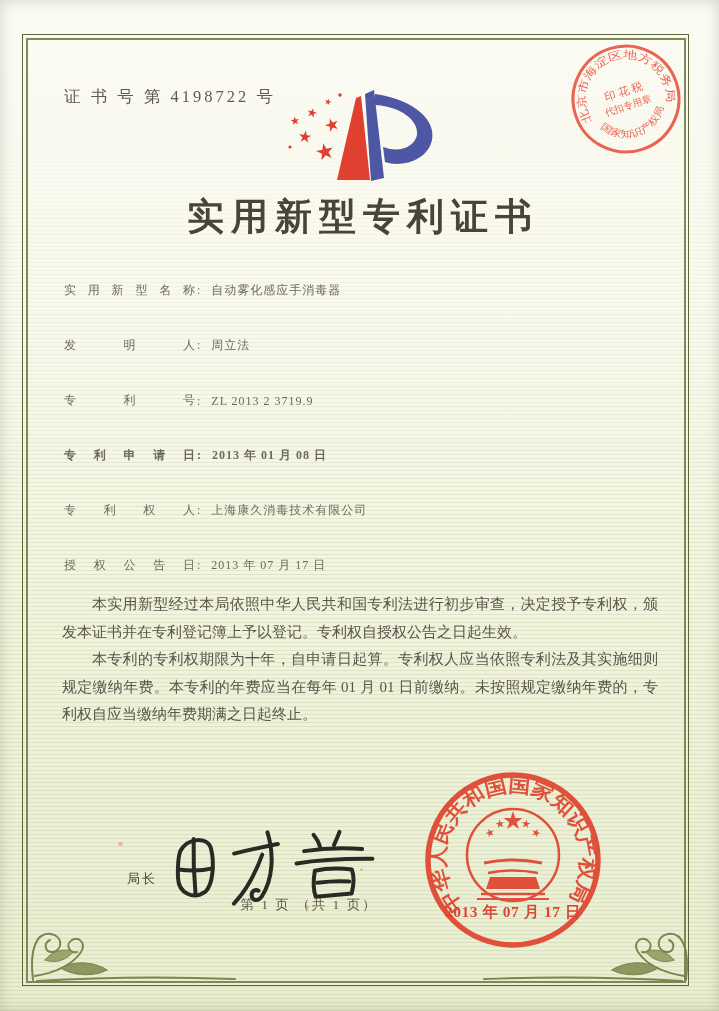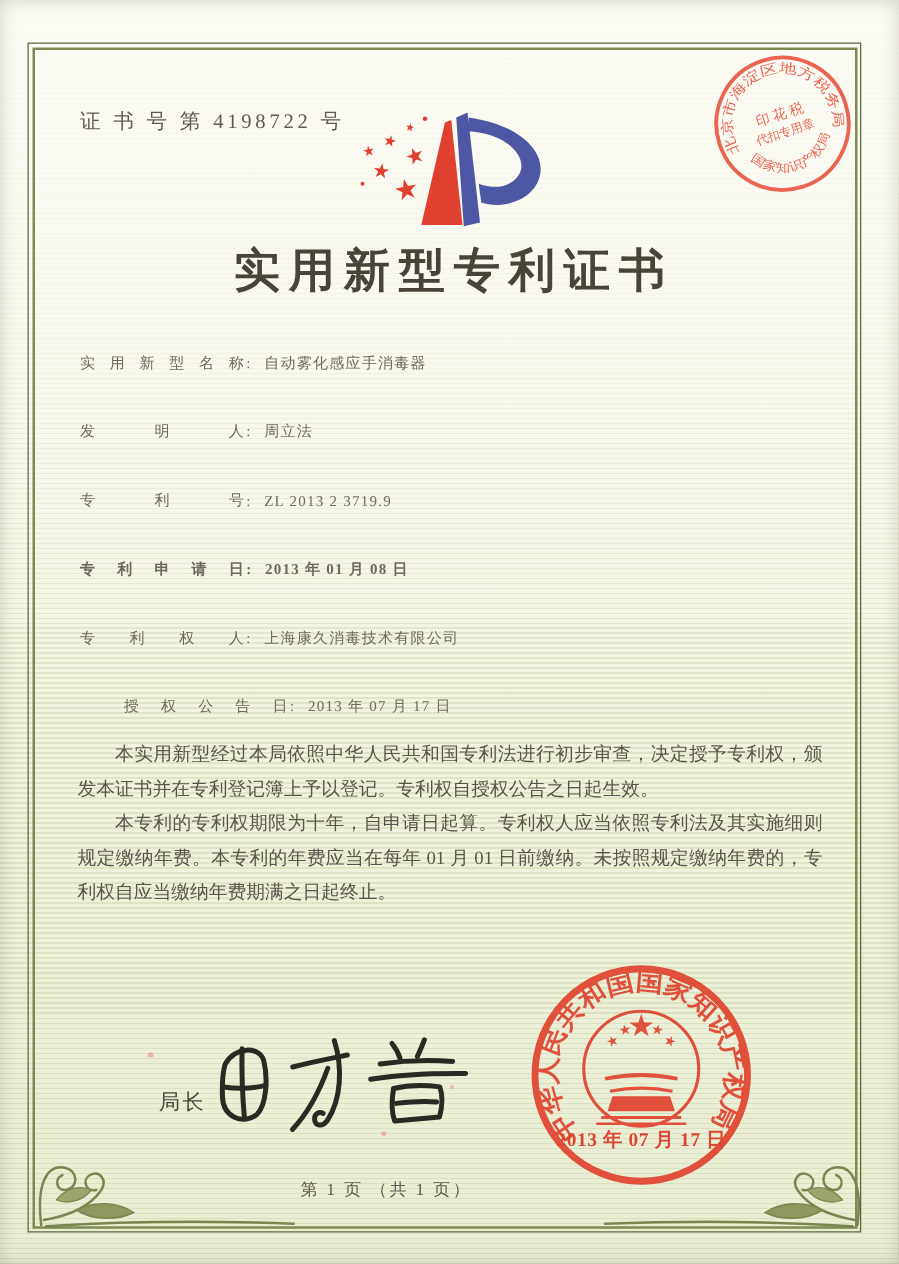--- a/index.html
+++ b/index.html
@@ -34,35 +34,35 @@
   }
   .fields{position:absolute;left:64px;top:282px;width:600px;}
   .field-row{position:absolute;left:0;font-size:12px;color:#6e695e;letter-spacing:1px;white-space:nowrap;}
   .field-row .flabel{display:inline-block;width:132px;text-align:justify;text-align-last:justify;vertical-align:bottom;}
   .field-row .fcolon{display:inline-block;margin:0 10px 0 1px;}
   .fields .r0{top:0;}
   .fields .r1{top:55px;}
   .fields .r2{top:110px;}
   .fields .r3{top:165px;font-weight:bold;}
   .fields .r4{top:220px;}
-  .fields .r5{top:275px;margin-left:35px;}
+  .fields .r5{top:275px;}
   .body-text{
     position:absolute;left:62px;top:591px;width:596px;
     font-size:15px;line-height:1.84;color:#59544b;text-align:justify;
   }
   .body-text p{margin:0;text-indent:2em;}
-  .director{position:absolute;left:127px;top:870px;font-size:17px;letter-spacing:2px;color:#49453d;}
+  .director{position:absolute;left:127px;top:870px;font-size:13px;letter-spacing:2px;color:#49453d;}
   .signature{position:absolute;left:165px;top:824px;width:230px;height:105px;transform:rotate(-2deg);}
   .official-seal{position:absolute;left:420px;top:767px;width:186px;height:186px;opacity:0.93;}
   .seal-date{
     position:absolute;left:0;top:135px;width:100%;text-align:center;
     font-size:15.5px;letter-spacing:0.5px;color:#dc3a26;font-weight:600;
   }
   .footer{
-    position:absolute;left:0;top:943px;width:618px;text-align:center;
+    position:absolute;left:0;top:896px;width:618px;text-align:center;
     font-size:13.5px;letter-spacing:2px;color:#5e594f;
   }
   .flourish{position:absolute;width:215px;height:105px;opacity:0.95;}
   .flourish.bl{left:25px;top:880px;}
   .flourish.br{left:479px;top:880px;transform:scaleX(-1);}
   .speckle{position:absolute;border-radius:50%;background:rgba(225,110,120,0.45);}
 </style>
 </head>
 <body>
 

